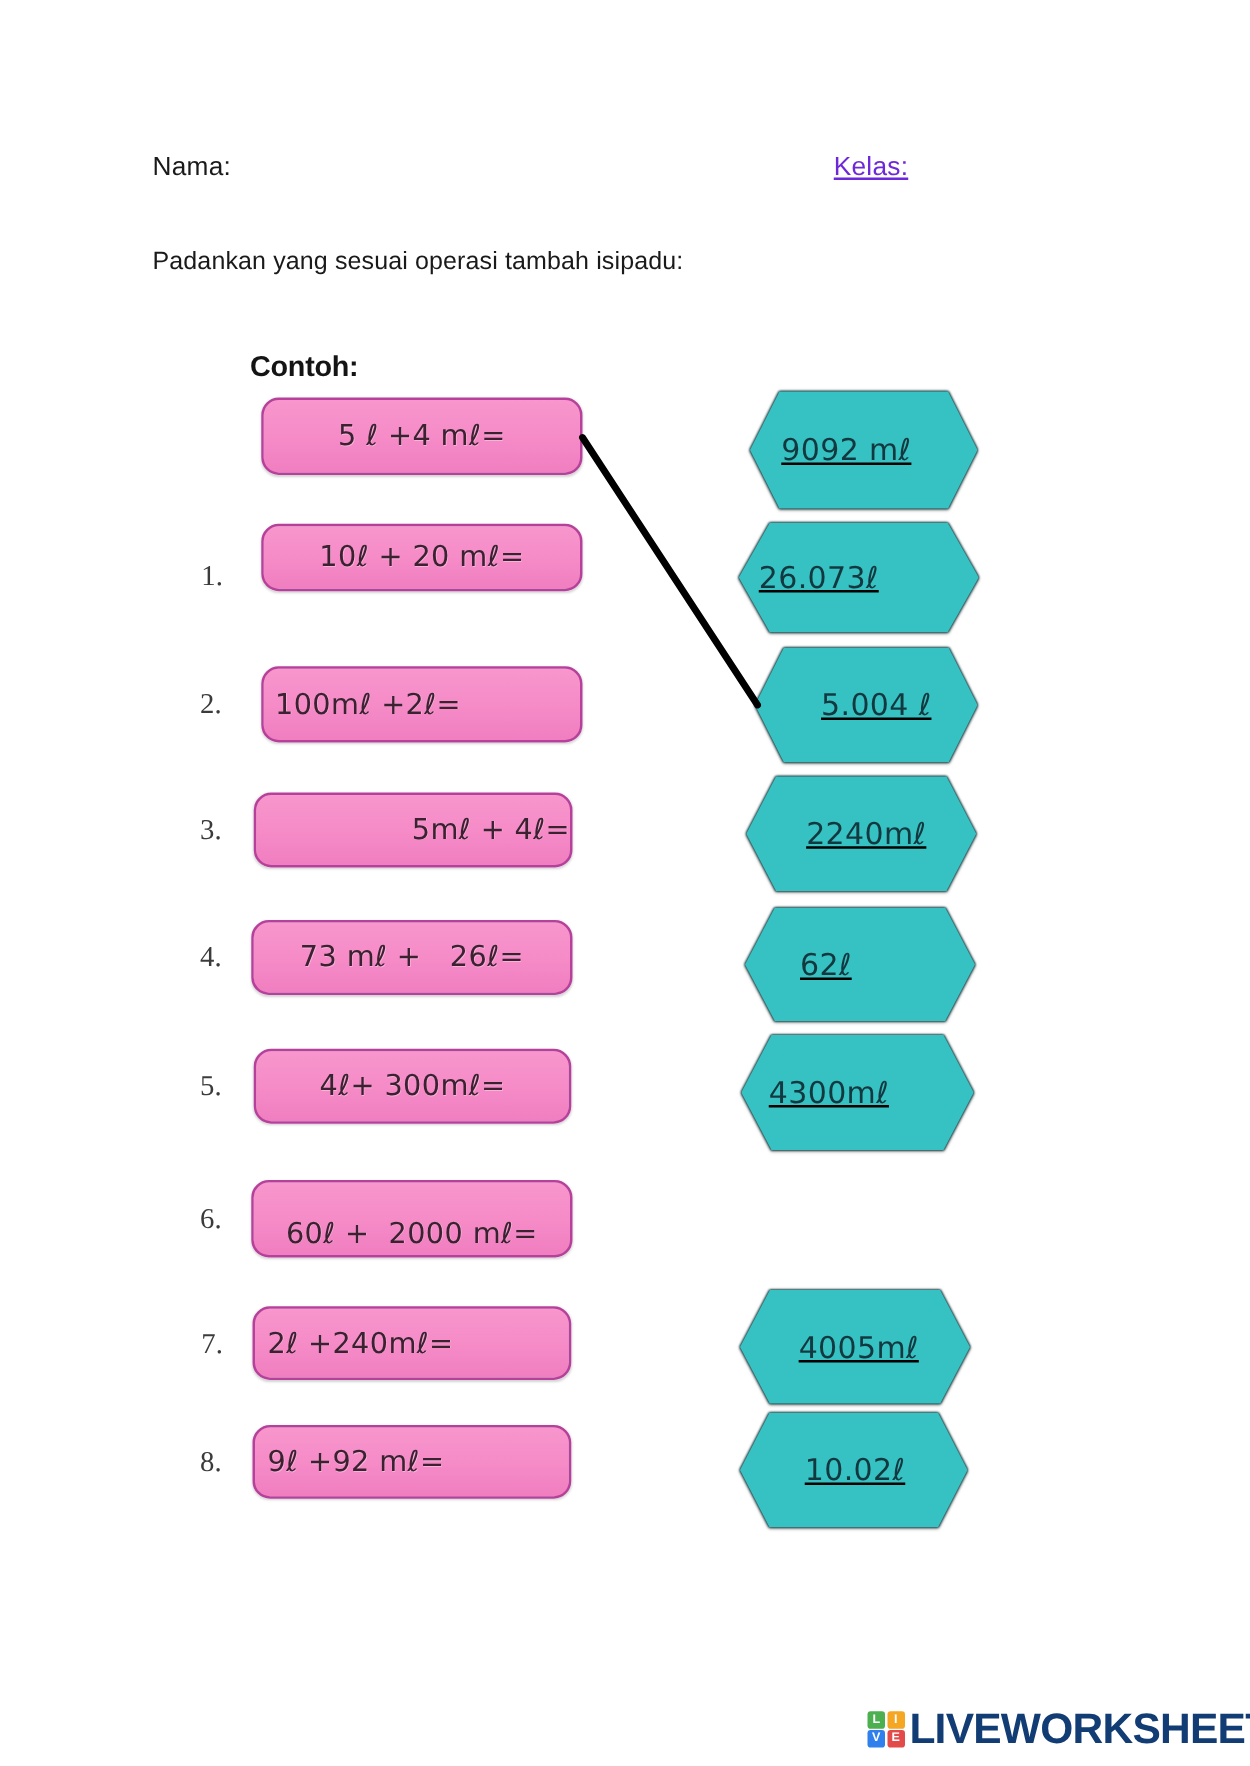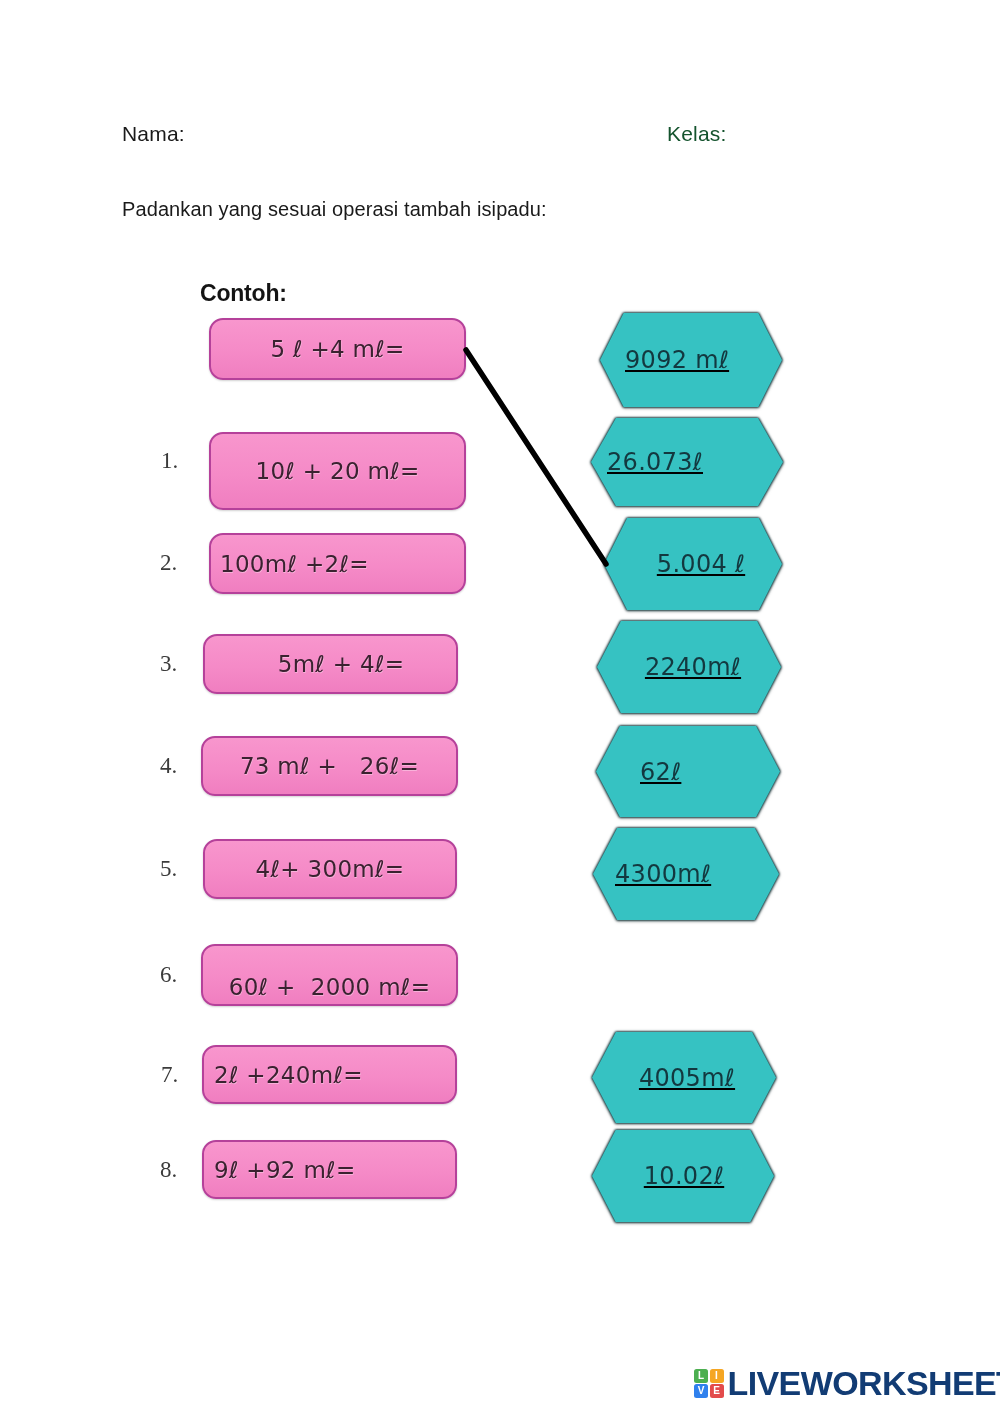--- a/index.html
+++ b/index.html
@@ -28,22 +28,23 @@
     top: 122px;
     font-size: 21px;
     color: #1a1a1a;
     letter-spacing: 0.2px;
   }
   .hdr-kelas {
     position: absolute;
     left: 667px;
     top: 122px;
     font-size: 21px;
-    color: #14532d;
+    color: #6d28d9;
     letter-spacing: 0.2px;
+    text-decoration: underline;
   }
   .instruction {
     position: absolute;
     left: 122px;
     top: 198px;
     font-size: 20px;
     color: #1a1a1a;
     letter-spacing: 0.1px;
   }
 
@@ -178,30 +179,30 @@
 
   <div class="qnum" style="left:161px; top:448px;">1.</div>
   <div class="qnum" style="left:160px; top:550px;">2.</div>
   <div class="qnum" style="left:160px; top:651px;">3.</div>
   <div class="qnum" style="left:160px; top:753px;">4.</div>
   <div class="qnum" style="left:160px; top:856px;">5.</div>
   <div class="qnum" style="left:160px; top:962px;">6.</div>
   <div class="qnum" style="left:161px; top:1062px;">7.</div>
   <div class="qnum" style="left:160px; top:1157px;">8.</div>
 
-  <div class="pbox" style="left:209px; top:432px; width:257px; height:78px;">
+  <div class="pbox" style="left:209px; top:419px; width:257px; height:54px;">
     <span class="ptext" style="text-align:center;">10ℓ + 20 mℓ=</span>
   </div>
 
   <div class="pbox" style="left:209px; top:533px; width:257px; height:61px;">
     <span class="ptext" style="text-align:left; padding-left:9px;">100mℓ +2ℓ=</span>
   </div>
 
   <div class="pbox" style="left:203px; top:634px; width:255px; height:60px;">
-    <span class="ptext" style="text-align:center; padding-left:21px;">5mℓ + 4ℓ=</span>
+    <span class="ptext" style="text-align:right; padding-left:21px;">5mℓ + 4ℓ=</span>
   </div>
 
   <div class="pbox" style="left:201px; top:736px; width:257px; height:60px;">
     <span class="ptext" style="text-align:center;">73 mℓ +   26ℓ=</span>
   </div>
 
   <div class="pbox" style="left:203px; top:839px; width:254px; height:60px;">
     <span class="ptext" style="text-align:center;">4ℓ+ 300mℓ=</span>
   </div>
 

